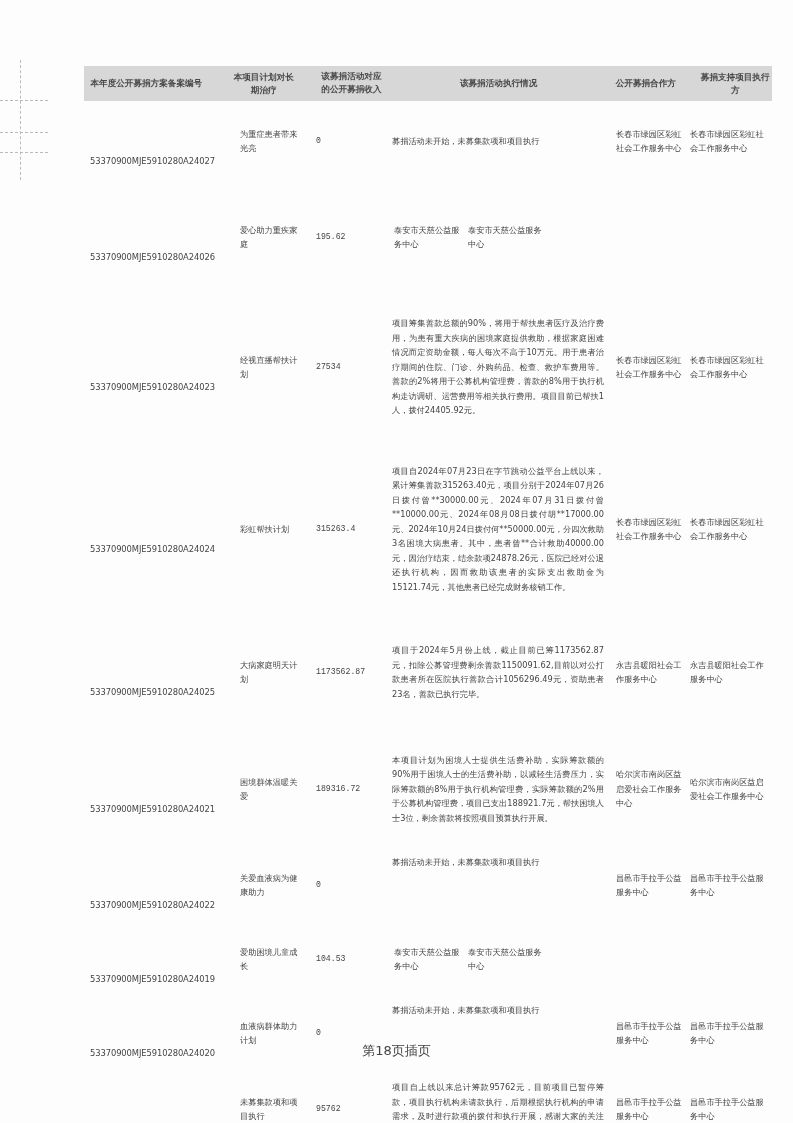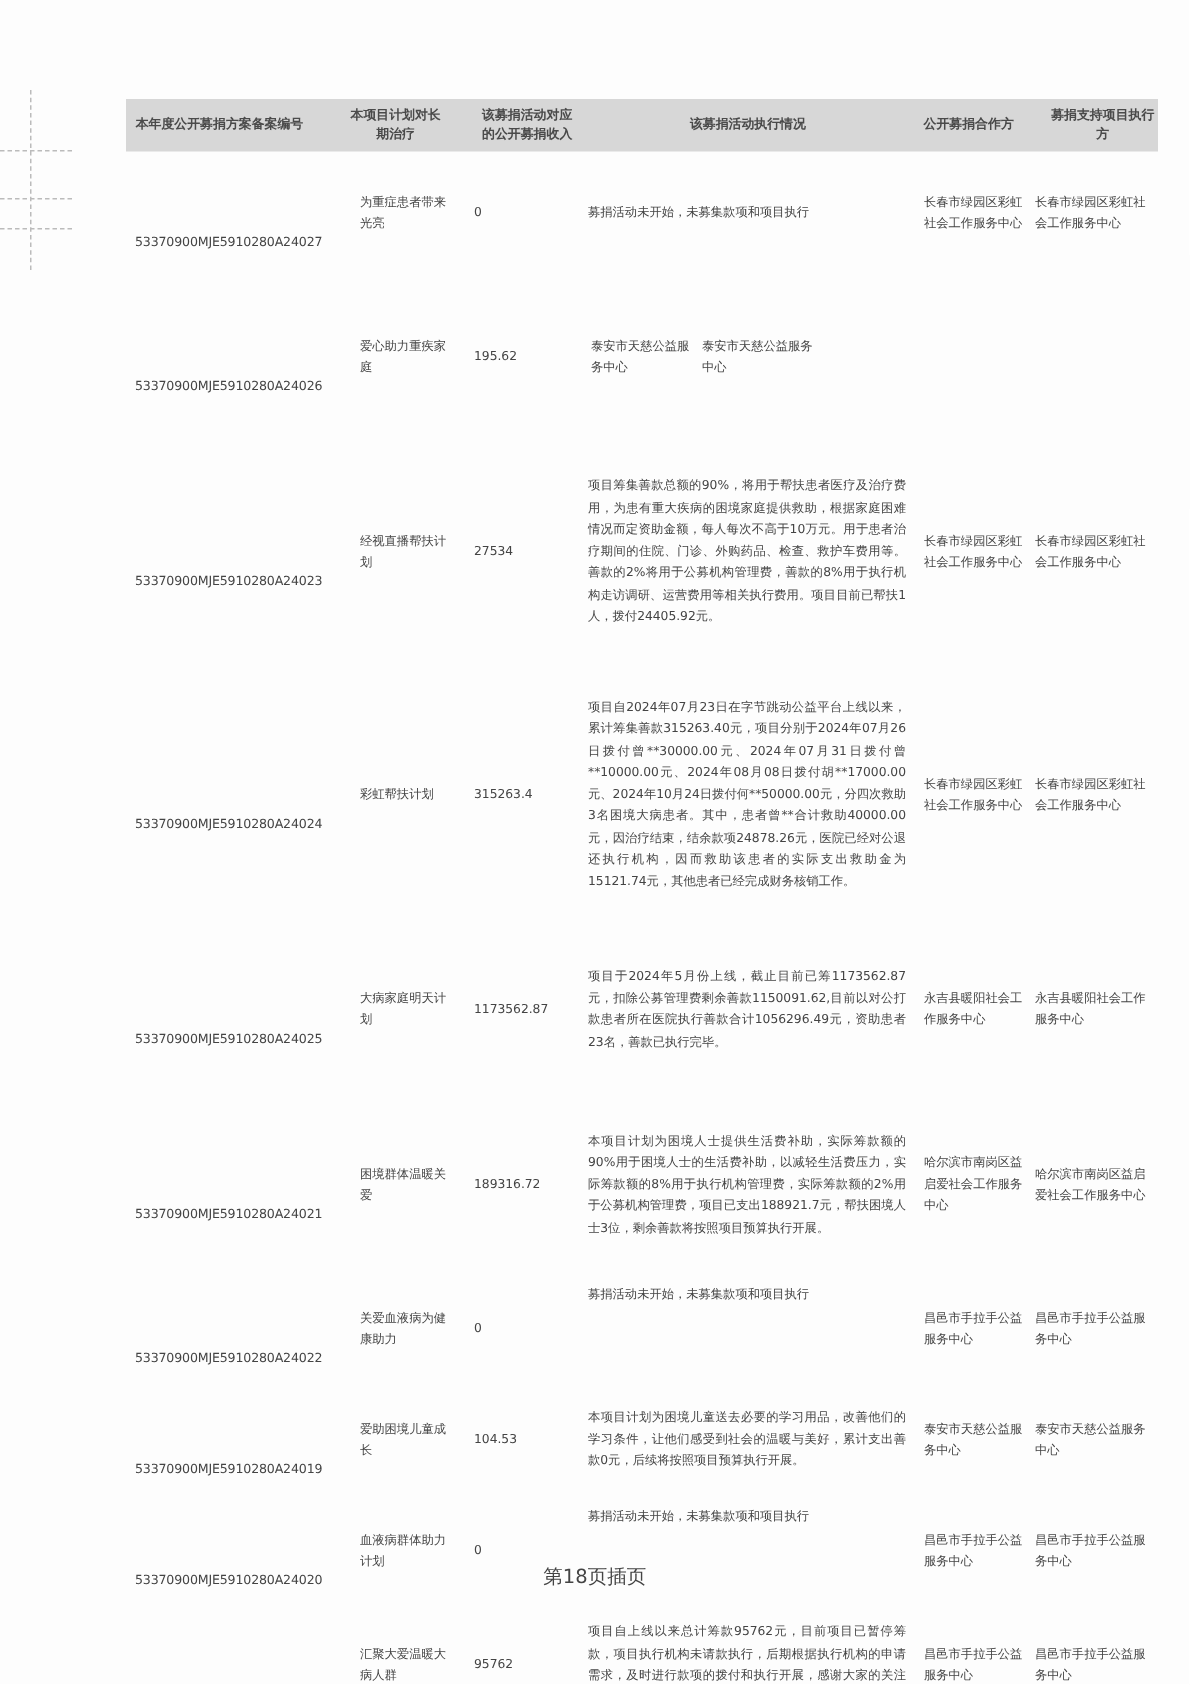--- a/index.html
+++ b/index.html
@@ -10,21 +10,21 @@
   .margin-marks .v { position: absolute; left: 20px; top: 0; width: 0; height: 120px; border-left: 1px dashed #bbb; }
   .margin-marks .h1 { position: absolute; left: 0; top: 40px; width: 48px; border-top: 1px dashed #bbb; }
   .margin-marks .h2 { position: absolute; left: 0; top: 72px; width: 48px; border-top: 1px dashed #bbb; }
   .margin-marks .h3 { position: absolute; left: 0; top: 92px; width: 48px; border-top: 1px dashed #bbb; }
 
   .tbl { position: absolute; left: 84px; top: 66px; width: 688px; }
   .hdr { display: flex; background: #d7d7d7; height: 35px; align-items: center;
          font-size: 8.6px; font-weight: bold; color: #4a4a4a; text-align: center; line-height: 13px; gap: 20px; }
   .c1 { width: 146px; }
   .c2 { width: 82px; }
-  .c3 { width: 76px; }
+  .c3 { width: 76px; font-family: Liberation Mono, monospace; }
   .c4 { width: 222px; }
   .c5 { width: 76px; }
   .c6 { width: 86px; }
   .hdr > div { padding: 0 2px; box-sizing: border-box; }
 
   .row { display: flex; align-items: center; font-size: 8.2px; line-height: 14.5px; color: #444; }
   .row > div { box-sizing: border-box; }
   .row .c1 { padding-left: 6px; font-size: 8.4px; letter-spacing: -0.1px; margin-top: 40px; }
   .row .c2 { padding-left: 10px; padding-right: 8px; }
   .row .c3 { padding-left: 4px; }
@@ -116,37 +116,36 @@
       <div class="c3">0</div>
       <div class="c4" style="align-self:flex-start; padding-top:4px;">募捐活动未开始，未募集款项和项目执行</div>
       <div class="c5">昌邑市手拉手公益服务中心</div>
       <div class="c6">昌邑市手拉手公益服务中心</div>
     </div>
 
     <div class="row" style="height:80px;">
       <div class="c1">53370900MJE5910280A24019</div>
       <div class="c2">爱助困境儿童成长</div>
       <div class="c3">104.53</div>
-      <div class="c4">本项目计划为困境儿童送去必要的学习用品，改善他们的学习条件，让他们感受到社会的温暖与美好，累计支出善款0元，后续将按照项目预算执行开展。</div>
       <div class="c5">泰安市天慈公益服务中心</div>
       <div class="c6">泰安市天慈公益服务中心</div>
     </div>
 
     <div class="row" style="height:68px;">
       <div class="c1">53370900MJE5910280A24020</div>
       <div class="c2">血液病群体助力计划</div>
       <div class="c3">0</div>
       <div class="c4" style="align-self:flex-start; padding-top:4px;">募捐活动未开始，未募集款项和项目执行</div>
       <div class="c5">昌邑市手拉手公益服务中心</div>
       <div class="c6">昌邑市手拉手公益服务中心</div>
     </div>
 
     <div class="row" style="height:84px;">
       <div class="c1">53370900MJE5910280A24016</div>
-      <div class="c2">汇聚大爱温暖大病人群</div>
+      <div class="c2">未募集款项和项目执行</div>
       <div class="c3">95762</div>
       <div class="c4">项目自上线以来总计筹款95762元，目前项目已暂停筹款，项目执行机构未请款执行，后期根据执行机构的申请需求，及时进行款项的拨付和执行开展，感谢大家的关注和支持。</div>
       <div class="c5">昌邑市手拉手公益服务中心</div>
       <div class="c6">昌邑市手拉手公益服务中心</div>
     </div>
   </div>
 
   <div class="footer">第18页插页</div>
 </div>
 

